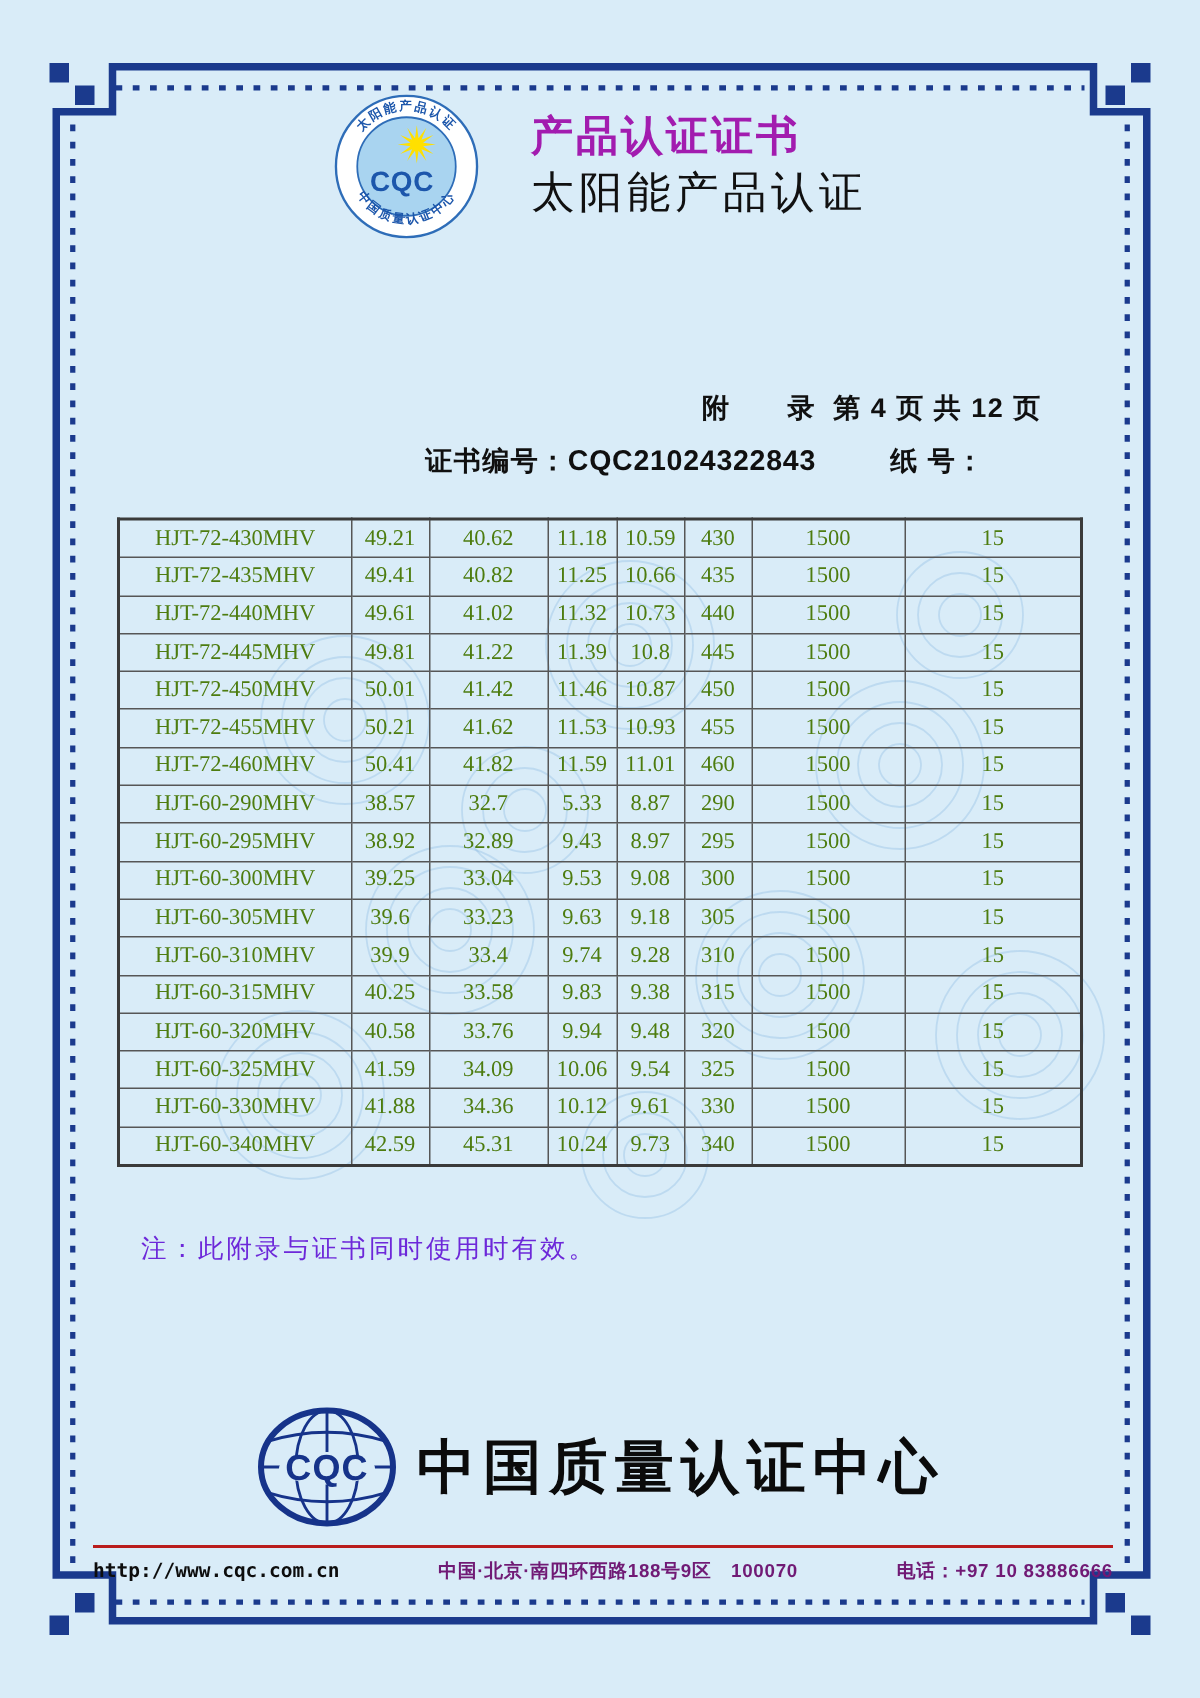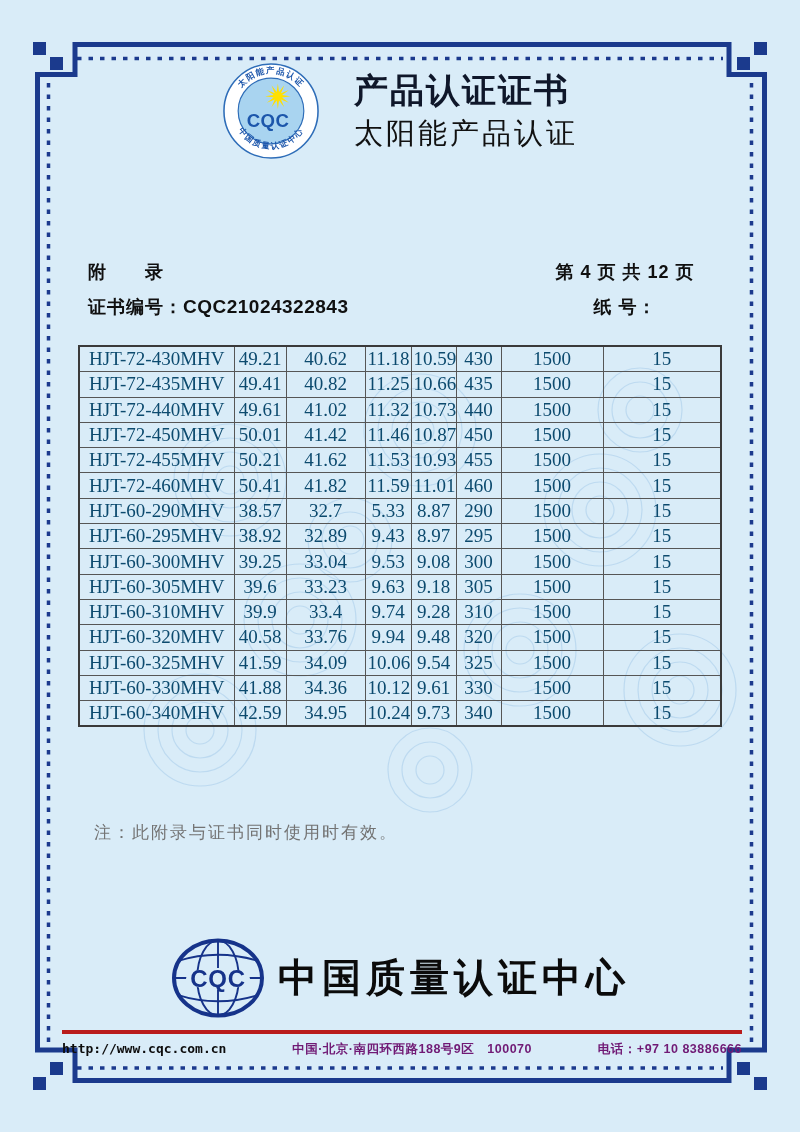--- a/index.html
+++ b/index.html
@@ -5,46 +5,46 @@
   html,body{margin:0;padding:0;}
   .page{
     position:relative;width:800px;height:1132px;background:#d9ecf8;
     font-family:"Liberation Sans",sans-serif;overflow:hidden;color:#101010;
   }
   .layer{position:absolute;left:0;top:0;width:800px;height:1132px;}
   
   .header{position:absolute;top:62px;left:0;width:100%;display:flex;justify-content:center;align-items:center;gap:34px;}
   .logo-circle{width:98px;height:98px;flex:0 0 auto;}
   .titles{display:flex;flex-direction:column;}
-  .title-main{font-size:34px;font-weight:bold;letter-spacing:2px;color:#0f172a;line-height:1.1;}
+  .title-main{font-size:28px;font-weight:bold;letter-spacing:2px;color:#a21caf;line-height:1.1;}
   .title-sub{font-size:29px;font-weight:500;letter-spacing:3px;color:#111;margin-top:8px;line-height:1.1;}
   
   .meta{position:absolute;left:88px;top:260px;width:618px;font-weight:bold;}
   .meta-row{display:flex;align-items:baseline;margin-bottom:11px;}
-  .meta-left{flex:1 1 auto;font-size:18px;letter-spacing:1px;}
+  .meta-left{flex:1 1 auto;font-size:18px;letter-spacing:1px;text-align:right;}
   .meta-right{flex:0 0 162px;font-size:18px;letter-spacing:1px;text-align:center;}
   .cert-no{font-size:19px;font-family:"Liberation Sans",sans-serif;letter-spacing:0.5px;}
   
   table.spec{
     position:absolute;left:78px;top:345px;width:642px;table-layout:fixed;
-    border-collapse:collapse;font-family:"Liberation Serif",serif;font-size:19px;color:#0c4a6e;
+    border-collapse:collapse;font-family:"Liberation Serif",serif;font-size:15px;color:#4d7c0f;
     border:2px solid #3a3a3a;background:transparent;
   }
   table.spec td{
     border:1px solid #565656;height:24.3px;text-align:center;vertical-align:middle;
     padding:0 2px;white-space:nowrap;overflow:hidden;
   }
   
-  .note{position:absolute;left:94px;top:821px;font-family:"Liberation Serif",serif;font-size:17px;font-weight:500;letter-spacing:2px;color:#737373;}
+  .note{position:absolute;left:94px;top:821px;font-family:"Liberation Serif",serif;font-size:17px;font-weight:500;letter-spacing:2px;color:#6d28d9;}
   
   .footer{position:absolute;top:936px;left:0;width:100%;display:flex;justify-content:center;align-items:center;gap:12px;}
   .globe{width:96px;height:84px;flex:0 0 auto;}
   .org-name{font-size:39px;font-weight:bold;letter-spacing:5px;color:#0b0b0b;}
   
-  .bottom-bar{position:absolute;left:62px;top:1030px;width:680px;border-top:4px solid #b91c1c;padding-top:7px;
+  .bottom-bar{position:absolute;left:62px;top:1030px;width:680px;border-top:2px solid #b91c1c;padding-top:7px;
     display:flex;justify-content:space-between;align-items:baseline;}
   .site{font-family:"DejaVu Sans Mono",monospace;font-weight:bold;font-size:13px;color:#0d0d0d;}
   .addr,.phone{font-size:12.5px;font-weight:bold;color:#701a75;letter-spacing:0.5px;}
 </style>
 </head>
 <body>
 
 <div class="page">
 
   <svg class="layer" viewBox="0 0 800 1132" aria-hidden="true">
@@ -199,20 +199,30 @@
           <td>HJT-72-440MHV</td>
           <td>49.61</td>
           <td>41.02</td>
           <td>11.32</td>
           <td>10.73</td>
           <td>440</td>
           <td>1500</td>
           <td>15</td>
         </tr>
         <tr>
+          <td>HJT-72-445MHV</td>
+          <td>49.81</td>
+          <td>41.22</td>
+          <td>11.39</td>
+          <td>10.8</td>
+          <td>445</td>
+          <td>1500</td>
+          <td>15</td>
+        </tr>
+        <tr>
           <td>HJT-72-450MHV</td>
           <td>50.01</td>
           <td>41.42</td>
           <td>11.46</td>
           <td>10.87</td>
           <td>450</td>
           <td>1500</td>
           <td>15</td>
         </tr>
         <tr>
@@ -279,20 +289,30 @@
           <td>HJT-60-310MHV</td>
           <td>39.9</td>
           <td>33.4</td>
           <td>9.74</td>
           <td>9.28</td>
           <td>310</td>
           <td>1500</td>
           <td>15</td>
         </tr>
         <tr>
+          <td>HJT-60-315MHV</td>
+          <td>40.25</td>
+          <td>33.58</td>
+          <td>9.83</td>
+          <td>9.38</td>
+          <td>315</td>
+          <td>1500</td>
+          <td>15</td>
+        </tr>
+        <tr>
           <td>HJT-60-320MHV</td>
           <td>40.58</td>
           <td>33.76</td>
           <td>9.94</td>
           <td>9.48</td>
           <td>320</td>
           <td>1500</td>
           <td>15</td>
         </tr>
         <tr>
@@ -311,21 +331,21 @@
           <td>34.36</td>
           <td>10.12</td>
           <td>9.61</td>
           <td>330</td>
           <td>1500</td>
           <td>15</td>
         </tr>
         <tr>
           <td>HJT-60-340MHV</td>
           <td>42.59</td>
-          <td>34.95</td>
+          <td>45.31</td>
           <td>10.24</td>
           <td>9.73</td>
           <td>340</td>
           <td>1500</td>
           <td>15</td>
         </tr>
       </tbody>
   </table>
 
   <div class="note">注：此附录与证书同时使用时有效。</div>

